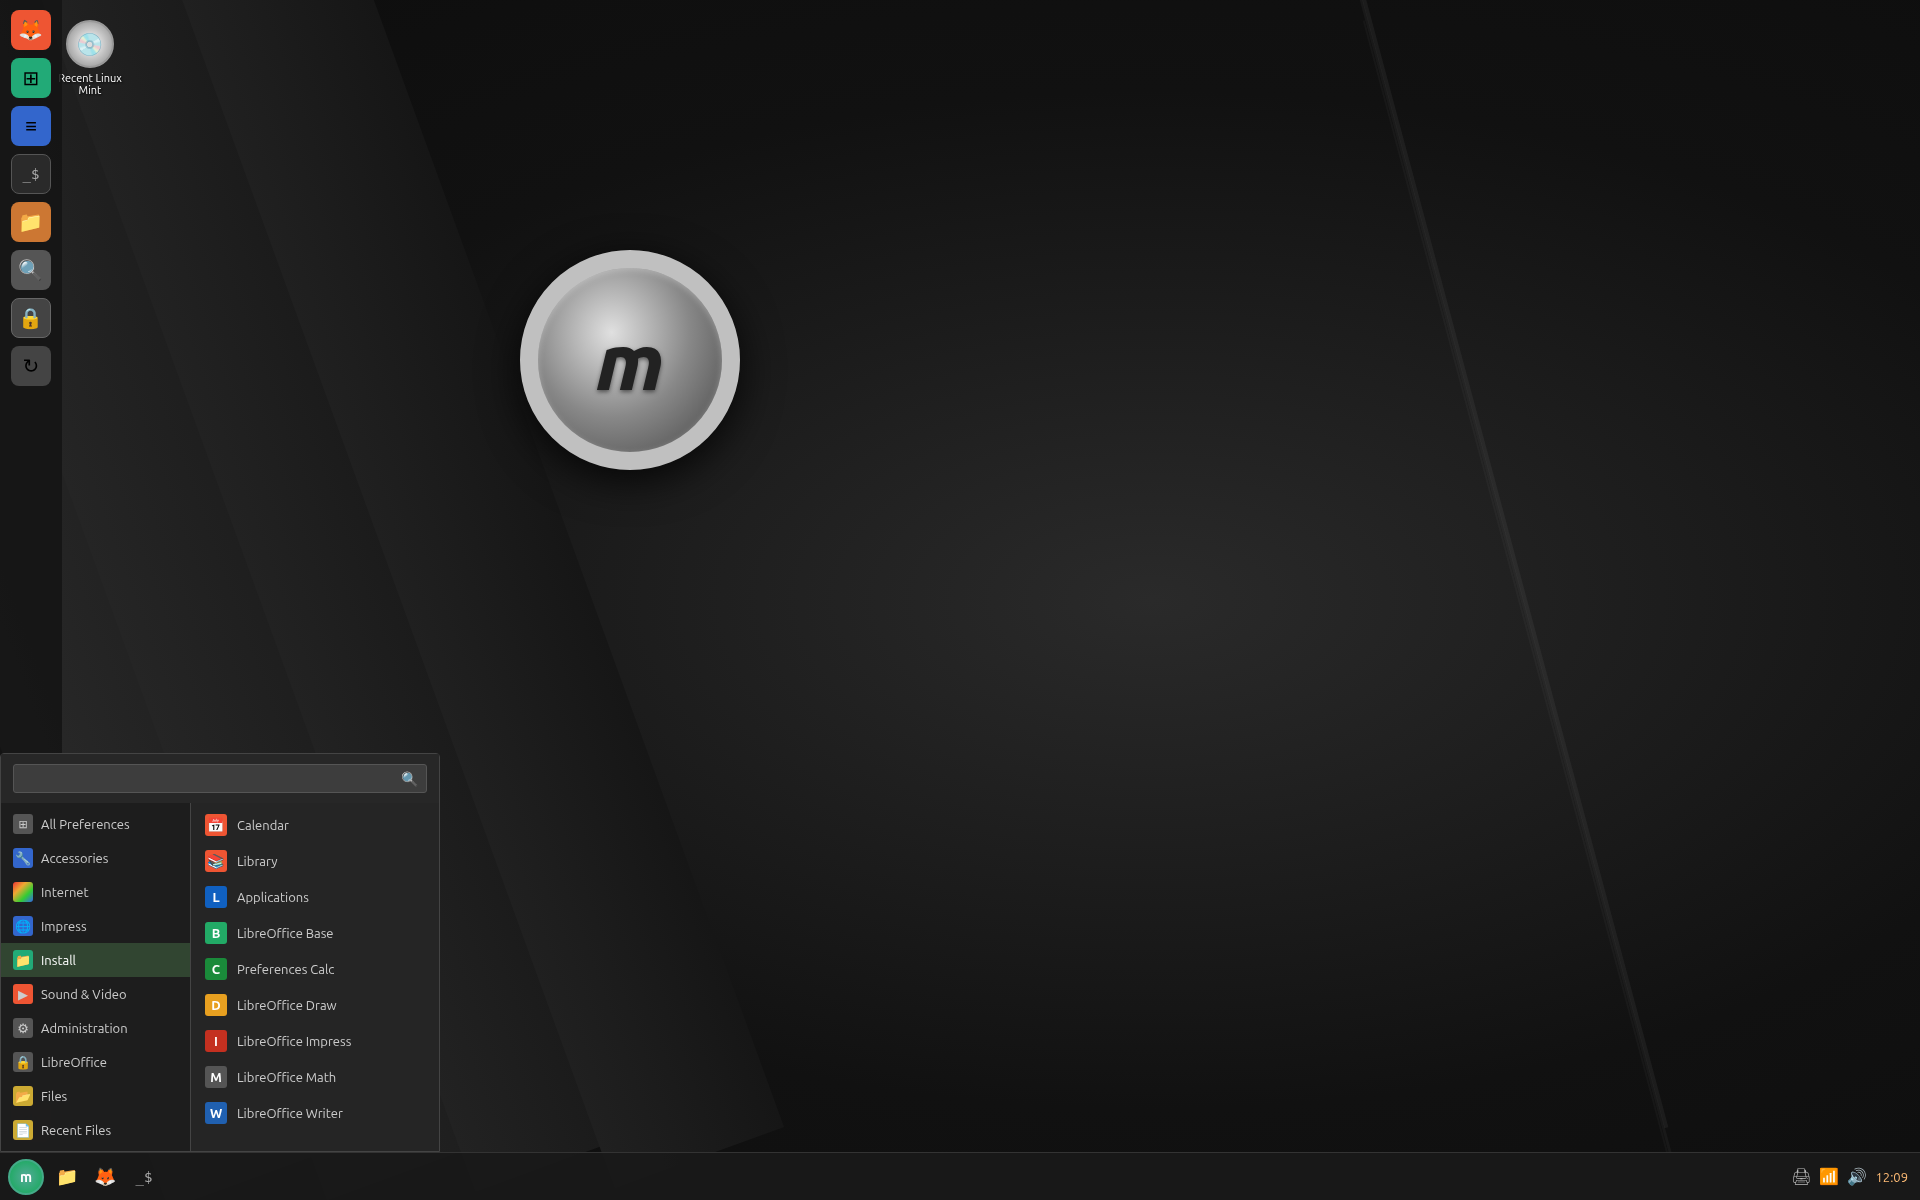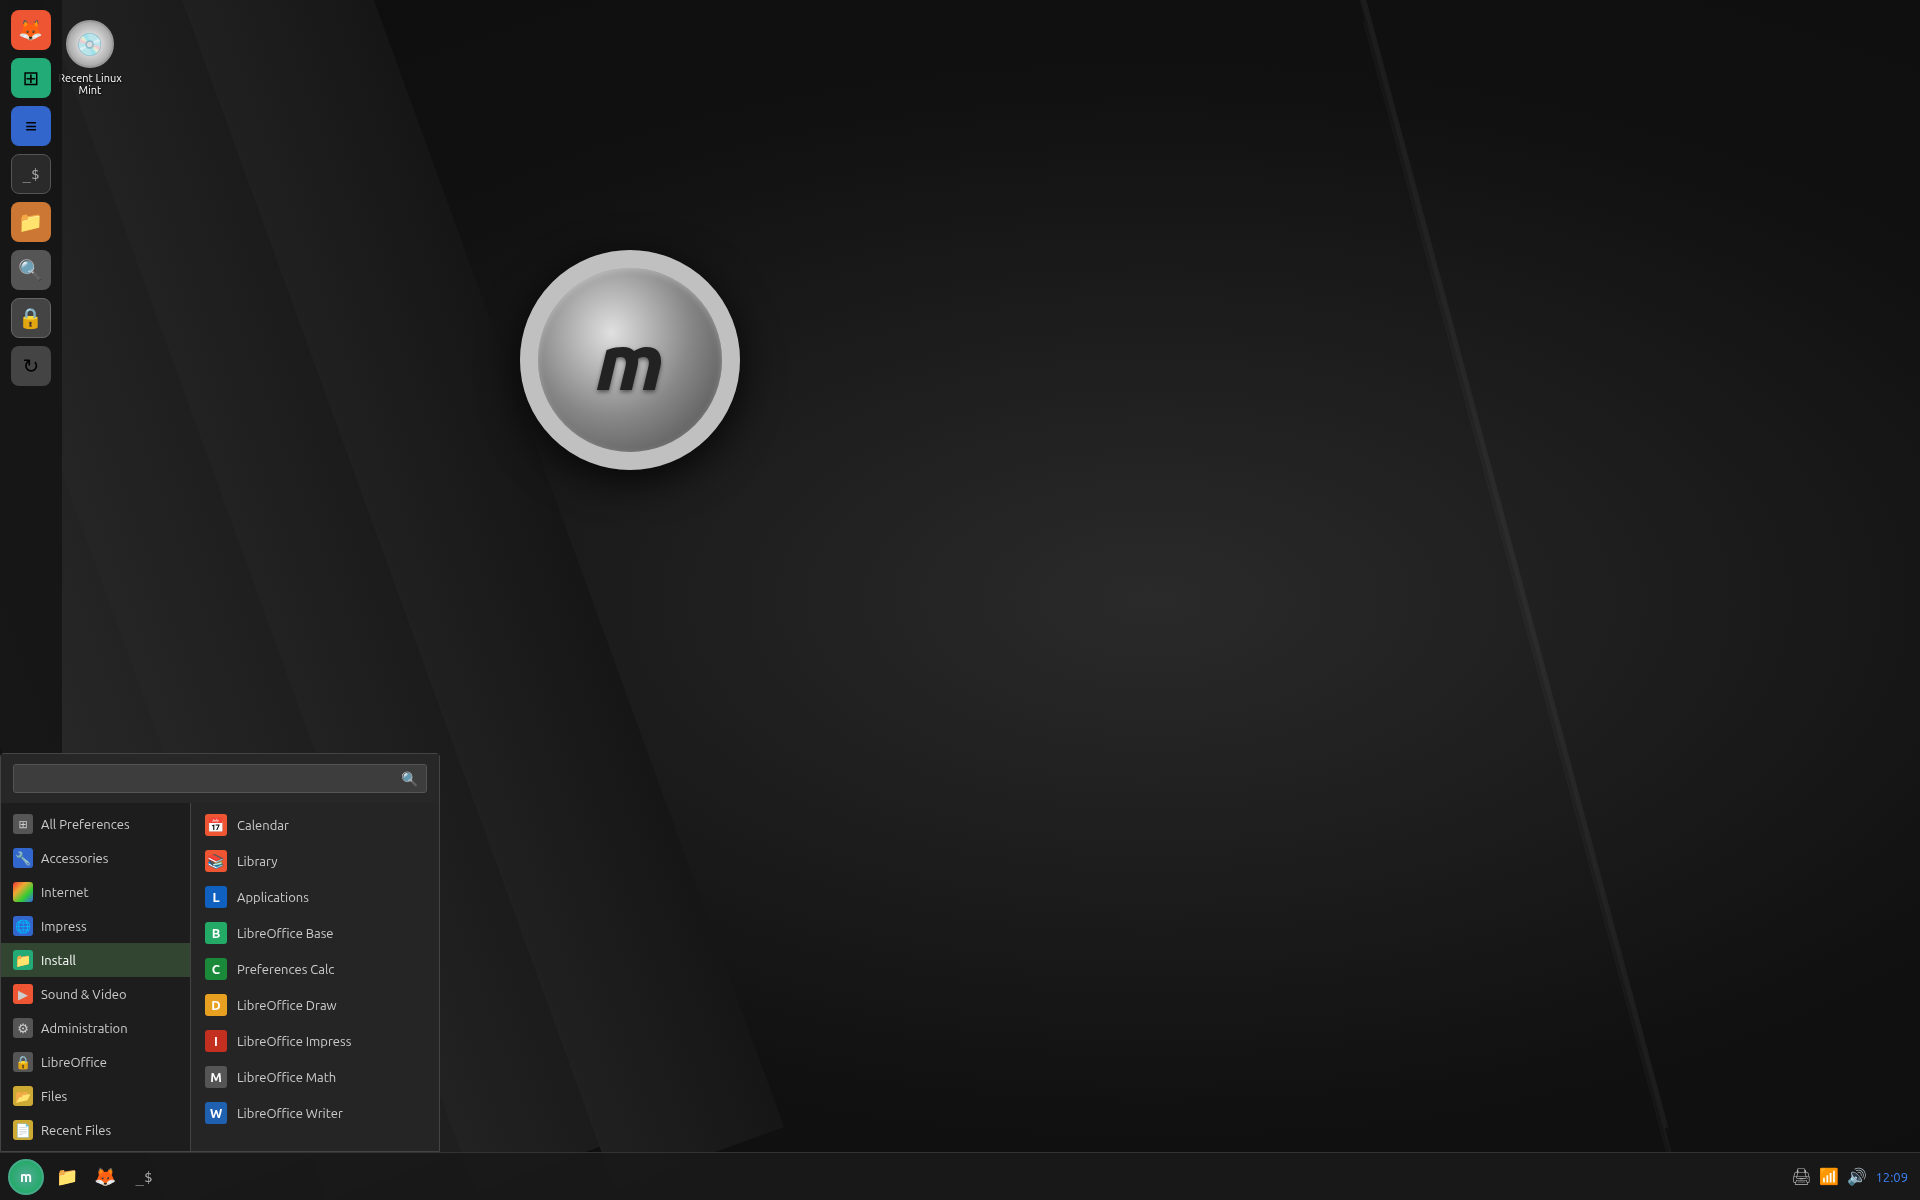--- a/index.html
+++ b/index.html
@@ -347,21 +347,21 @@
     .lo-base { background: #2a6; }
     .lo-calc { background: #1a8a3a; }
     .lo-draw { background: #e8a020; }
     .lo-impress { background: #c43020; }
     .lo-math { background: #555; }
     .lo-writer { background: #2060b0; }
     .lo-main { background: #1060c0; }
 
     .clock-display {
       font-size: 13px;
-      color: #3b82f6;
+      color: #fdba74;
     }
 
     
     .blade-right {
       position: absolute;
       right: 0;
       top: 0;
       width: 1200px;
       height: 100%;
       overflow: hidden;

